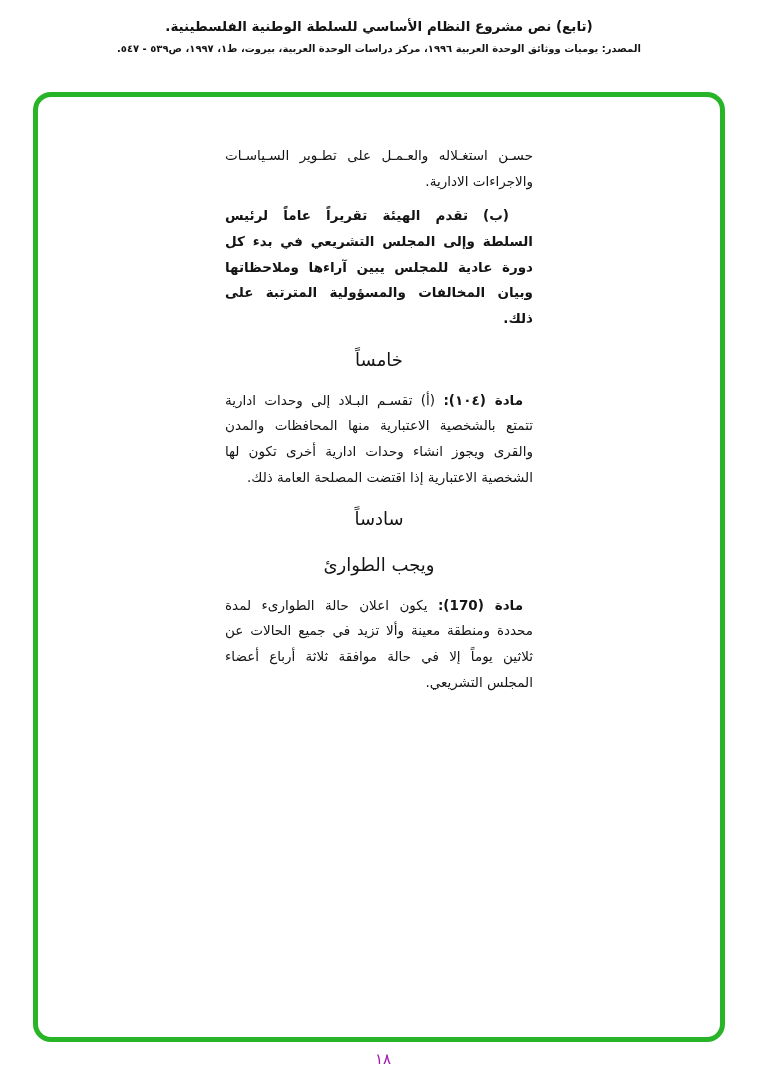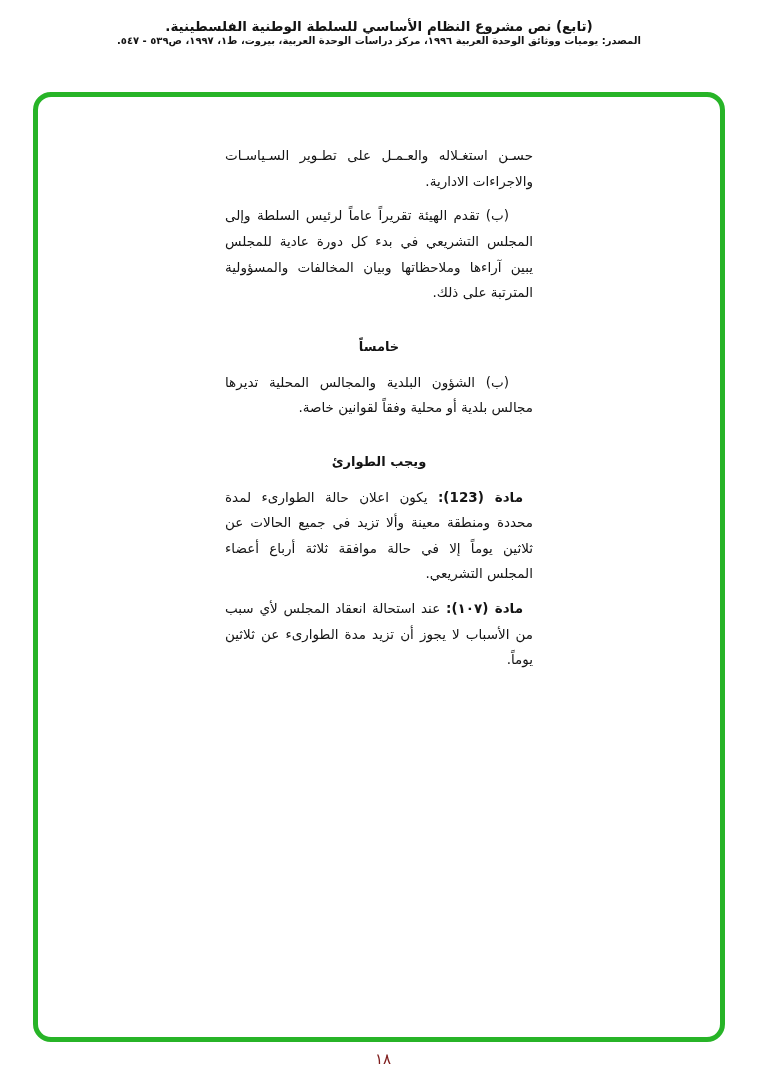--- a/index.html
+++ b/index.html
@@ -23,21 +23,21 @@
     padding-top: 18px;
   }
   .doc-title {
     font-size: 13.5px;
     font-weight: bold;
     letter-spacing: 0;
   }
   .doc-source {
     font-size: 10px;
     font-weight: bold;
-    margin-top: 1px;
+    margin-top: 9px;
     text-align: center;
   }
   .frame {
     position: absolute;
     left: 33px;
     right: 33px;
     top: 92px;
     bottom: 36px;
     border: 5px solid #27b427;
     border-radius: 18px;
@@ -48,41 +48,42 @@
     margin: 46px auto 0 auto;
     font-size: 13.5px;
     line-height: 1.9;
     text-align: justify;
   }
   .para {
     margin: 0 0 9px 0;
   }
   .para.indent {
     text-indent: 24px;
+    font-weight: bold;
   }
   .para.indent-sm {
     text-indent: 10px;
   }
   .article-label {
     font-weight: bold;
   }
   .heading {
     text-align: center;
-    font-weight: bold;
-    font-size: 13px;
-    margin: 29px 0 10px 0;
+    font-weight: normal;
+    font-size: 18px;
+    margin: 12px 0 10px 0;
   }
   .page-number {
     position: absolute;
     bottom: 10px;
     left: 0;
     right: 0;
     text-align: center;
     font-size: 15px;
-    color: #7f1d1d;
+    color: #a21caf;
     padding-left: 8px;
   }
 </style>
 </head>
 <body>
 
 <div class="page">
 
   <header class="header">
     <div class="doc-title">(تابع) نص مشروع النظام الأساسي للسلطة الوطنية الفلسطينية.</div>
@@ -92,35 +93,35 @@
   <div class="frame" style="border-color: rgb(39, 180, 39);">
     <div class="content">
 
       <p class="para">حسـن استغـلاله والعـمـل على تطـوير السـياسـات والاجراءات الادارية.</p>
 
       <p class="para indent">(ب) تقدم الهيئة تقريراً عاماً لرئيس السلطة وإلى المجلس التشريعي في بدء كل دورة عادية للمجلس يبين آراءها وملاحظاتها وبيان المخالفات والمسؤولية المترتبة على ذلك.</p>
 
       <div class="heading">خامساً</div>
 
 
+      <p class="para indent-sm">
+        <span class="article-label">مادة (١٠٤):</span>
+        <span>(أ) تقسـم البـلاد إلى وحدات ادارية تتمتع بالشخصية الاعتبارية منها المحافظات والمدن والقرى ويجوز انشاء وحدات ادارية أخرى تكون لها الشخصية الاعتبارية إذا اقتضت المصلحة العامة ذلك.</span>
+      </p>
 
-      <p class="para indent">(ب) الشؤون البلدية والمجالس المحلية تديرها مجالس بلدية أو محلية وفقاً لقوانين خاصة.</p>
 
+      <div class="heading">سادساً</div>
 
       <div class="heading">ويجب الطوارئ</div>
 
 
       <p class="para indent-sm">
-        <span class="article-label">مادة (123):</span>
+        <span class="article-label">مادة (170):</span>
         <span>يكون اعلان حالة الطوارىء لمدة محددة ومنطقة معينة وألا تزيد في جميع الحالات عن ثلاثين يوماً إلا في حالة موافقة ثلاثة أرباع أعضاء المجلس التشريعي.</span>
       </p>
 
-      <p class="para indent-sm">
-        <span class="article-label">مادة (١٠٧):</span>
-        <span>عند استحالة انعقاد المجلس لأي سبب من الأسباب لا يجوز أن تزيد مدة الطوارىء عن ثلاثين يوماً.</span>
-      </p>
 
     </div>
   </div>
 
   <div class="page-number">١٨</div>
 
 </div>
 
 </body></html>

